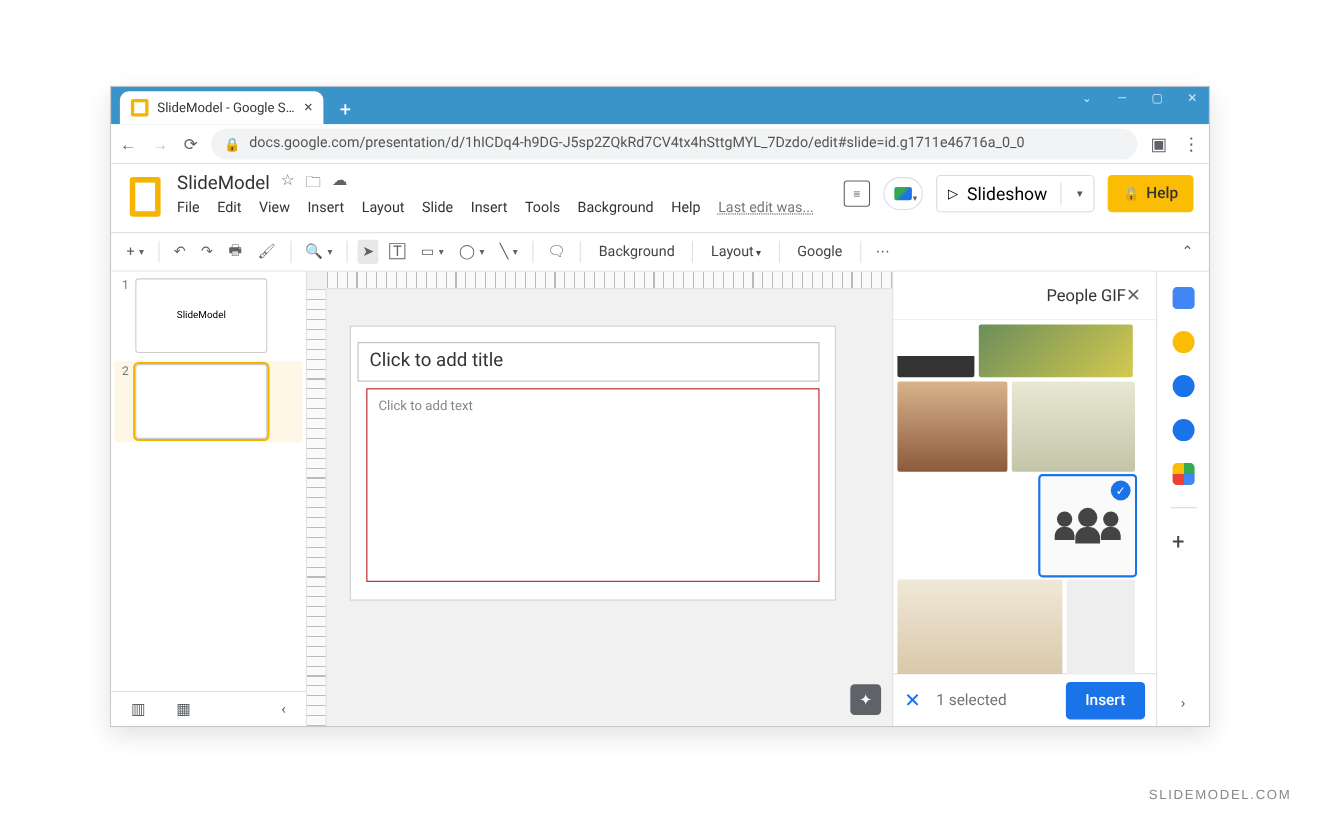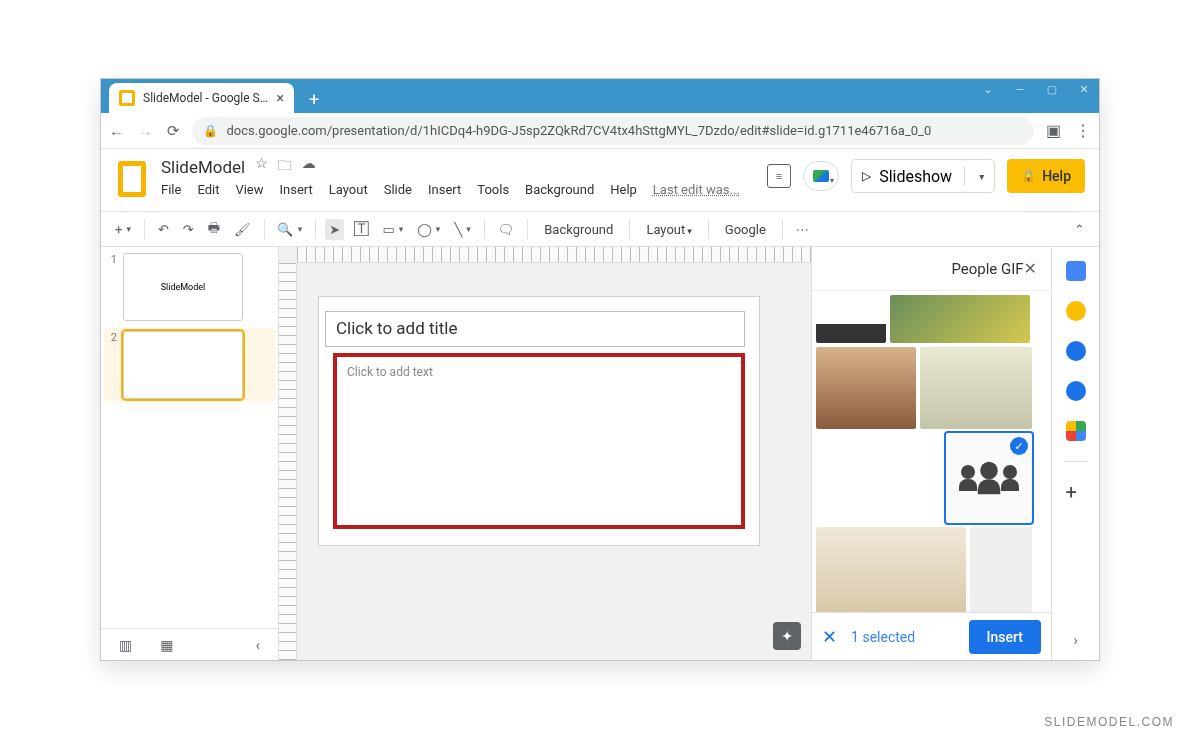--- a/index.html
+++ b/index.html
@@ -54,36 +54,36 @@
 .thumb-row { display:flex; gap:6px; margin-bottom:10px;}
 .thumb-num { font-size:11px; color:#777; width:10px; text-align:right;}
 .thumb { width:120px; height:68px; border:1px solid #ccc; border-radius:3px; background:#fff; display:flex;align-items:center;justify-content:center; font-size:9px;}
 .thumb.selected { outline:2px solid #f4b400; }
 .thumb-row.sel-bg { background:#fef7e6; padding:3px; margin:-3px; margin-bottom:7px; border-radius:3px;}
 .canvas-area { flex:1; background:#f1f1f1; position:relative; overflow:hidden;}
 .ruler-h { position:absolute; top:0;left:18px;right:0;height:16px;background:#fafafa;border-bottom:1px solid #ddd; background-image: repeating-linear-gradient(to right, #bbb 0,#bbb 1px, transparent 1px, transparent 9px);}
 .ruler-v { position:absolute; top:16px;left:0;bottom:0;width:18px;background:#fafafa;border-right:1px solid #ddd;background-image: repeating-linear-gradient(to bottom, #bbb 0,#bbb 1px, transparent 1px, transparent 9px);}
 .slide { position:absolute; left:40px; top:50px; width:440px; height:248px; background:#fff; box-shadow:0 0 0 1px #d0d0d0;}
 .title-ph { position:absolute; left:6px; top:14px; right:14px; height:36px; border:1px solid #bfbfbf; padding:6px 10px; font-size:17px; color:#333;}
-.body-ph { position:absolute; left:14px; top:56px; right:14px; bottom:16px; border:4px solid #b91c1c; padding:8px 10px; font-size:12px; color:#888;}
+.body-ph { position:absolute; left:14px; top:56px; right:14px; bottom:16px; border:1px solid #b91c1c; padding:8px 10px; font-size:12px; color:#888;}
 .explore-btn { position:absolute; bottom:10px; right:10px; width:28px;height:28px;background:#5f6368;border-radius:4px;display:flex;align-items:center;justify-content:center;color:#fff;font-size:14px;}
 .side-panel { width:240px; border-left:1px solid #e0e0e0; background:#fff; display:flex; flex-direction:column;}
 .panel-header { height:44px; display:flex;align-items:center;justify-content:flex-end;padding:0 14px; border-bottom:1px solid #eee;}
 .panel-title { font-size:15px; color:#333; }
 .panel-close { font-size:16px; color:#5f6368;}
 .gif-grid { flex:1; overflow:auto; padding:4px; display:flex; flex-wrap:wrap; gap:4px; align-content:flex-start;}
 .gif-item { background:#e8eaed; border-radius:2px; display:flex;align-items:center;justify-content:center;color:#999;font-size:10px; position:relative; overflow:hidden;}
 .gif-item.selected{outline:2px solid #1a73e8;}
 .check-badge{position:absolute;top:4px;right:4px;width:18px;height:18px;background:#1a73e8;border-radius:50%;color:#fff;display:flex;align-items:center;justify-content:center;font-size:11px;}
 .people-silhouette{display:flex;gap:3px;align-items:flex-end;}
 .ps{width:14px;height:14px;background:#444;border-radius:50%;}
 .ps-body{width:18px;height:12px;background:#444;border-radius:8px 8px 0 0;}
 .panel-footer { height:48px; border-top:1px solid #e0e0e0; display:flex;align-items:center; padding:0 10px; gap:14px;}
 .footer-close{color:#1a73e8;font-size:18px;}
-.sel-count{color:#3b82f6;font-size:14px;flex:1;}
+.sel-count{color:#737373;font-size:14px;flex:1;}
 .insert-btn{background:#1a73e8;color:#fff;border-radius:4px;height:34px;padding:0 18px;display:flex;align-items:center;font-size:14px;font-weight:500;}
 .addon-rail { width:48px; border-left:1px solid #e0e0e0; display:flex;flex-direction:column;align-items:center; gap:20px; padding-top:14px;}
 .addon { width:20px;height:20px;border-radius:4px;}
 .addon.cal{background:linear-gradient(#4285f4,#4285f4);} 
 .addon.keep{background:#fbbc04;border-radius:50%;}
 .addon.tasks{background:#1a73e8;border-radius:50%;}
 .addon.contacts{background:#1a73e8;border-radius:50%;}
 .addon.maps{background:conic-gradient(#34a853 0 25%,#4285f4 0 50%,#ea4335 0 75%,#fbbc04 0);}
 .addon.plus{color:#444;font-size:20px;line-height:1;}
 .addon-expand{margin-top:auto;margin-bottom:12px;color:#5f6368;font-size:14px;}

